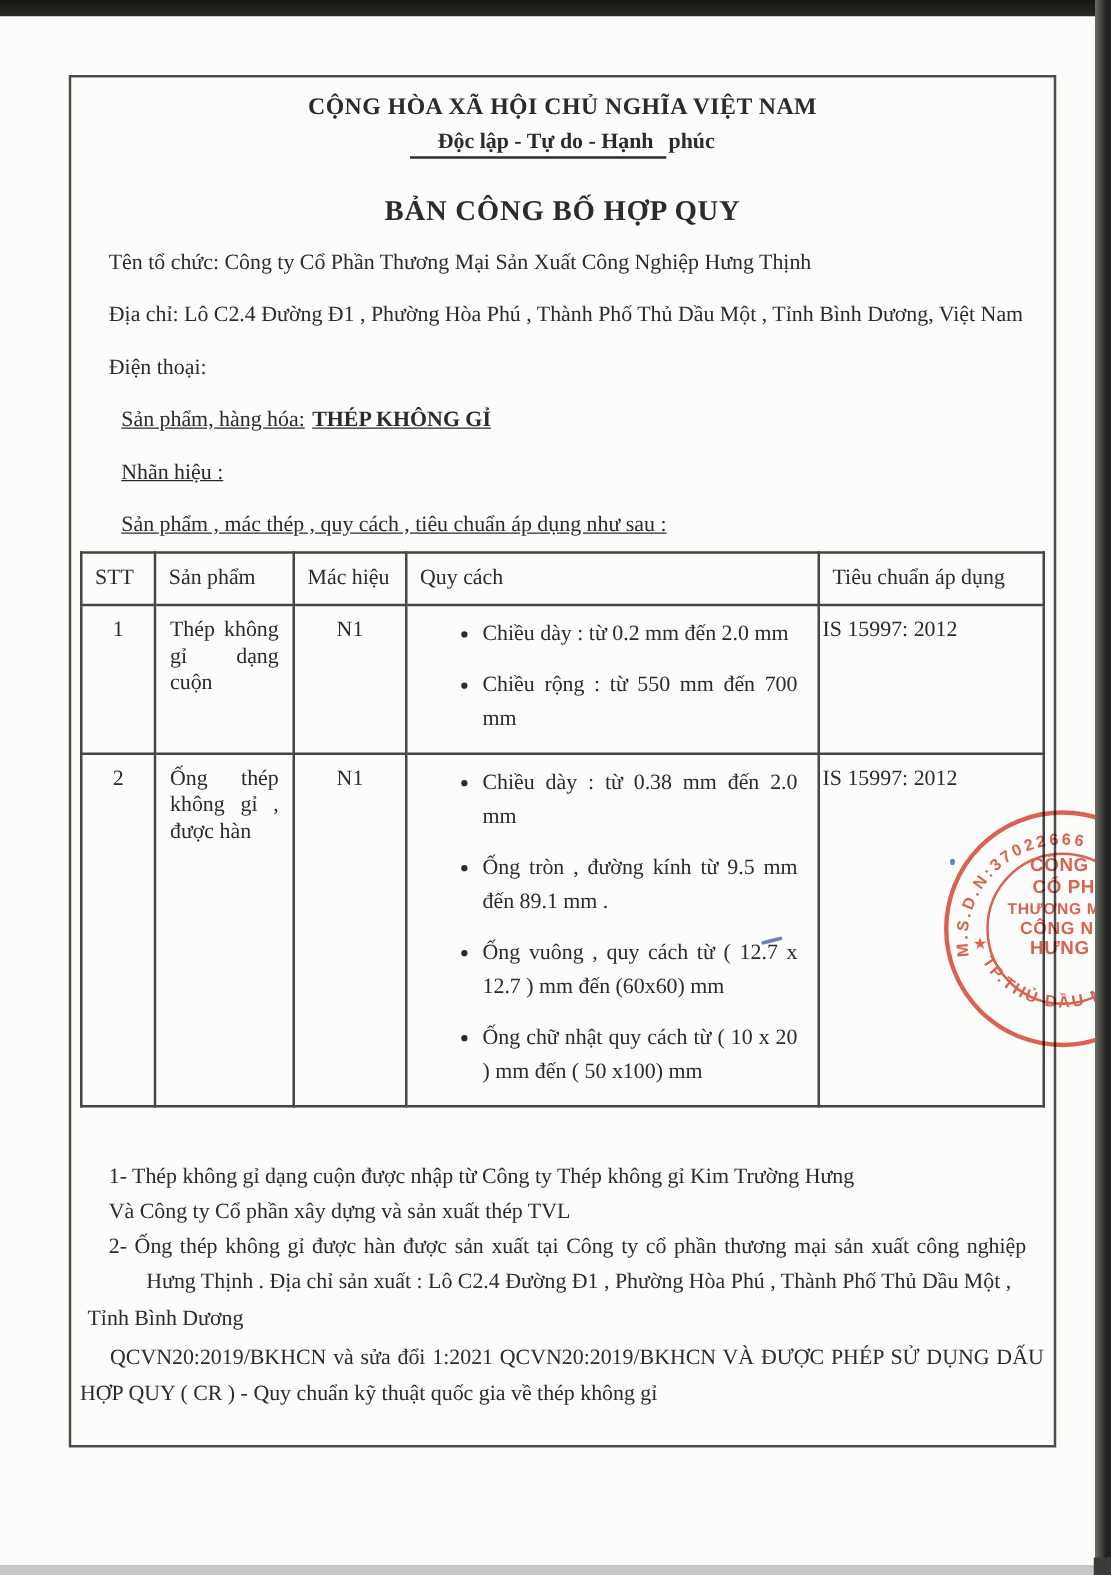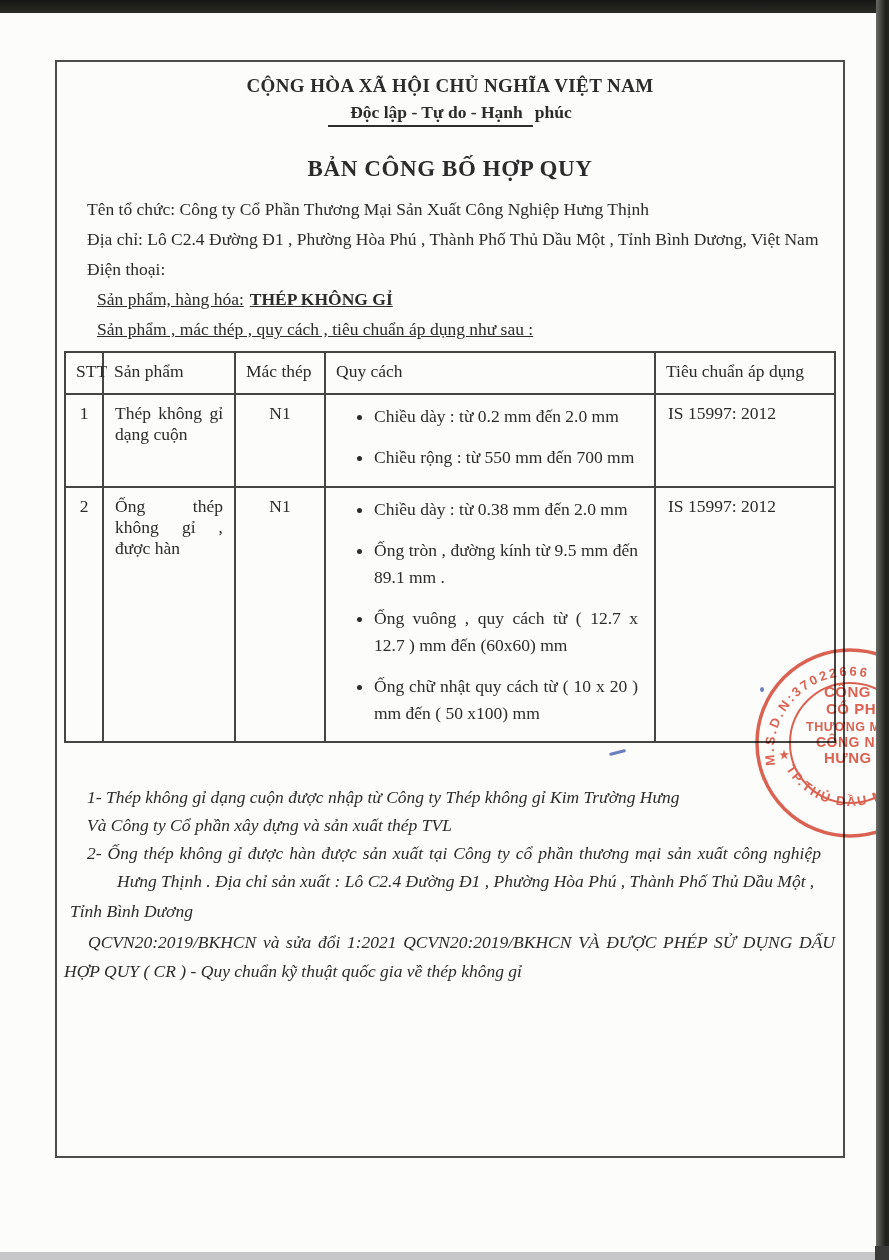--- a/index.html
+++ b/index.html
@@ -18,41 +18,41 @@
 
   .doc-header { text-align:center; padding-top:13px; }
   .national-title { font-size:19px; font-weight:bold; letter-spacing:.4px; }
   .motto { font-size:17.5px; font-weight:bold; margin-top:5px; }
   .motto-underline { display:inline-block; border-bottom:2.5px solid #2e2e2c; padding:0 10px 2px 22px;text-align:right; }
   .motto-tail { margin-left:2px; }
   .doc-title { font-size:23px; font-weight:bold; margin-top:29px; letter-spacing:.6px; }
   .doc-number { font-size:18px; margin-top:7px; }
 
   .info { margin-top:12px; font-size:17.5px; }
-  .info p { margin:0 24px 0 30px; line-height:30px; }
+  .info p { margin:12px 24px 0 30px; line-height:30px; }
   .info p.indent1 { margin-left:40px;text-decoration:underline; }
   .product-value { font-weight:bold; margin-left:6px; }
 
   table.spec { margin:7px 0 0 7px; width:772px; border-collapse:collapse; font-size:17.5px; table-layout:fixed; }
   table.spec th, table.spec td { border:2px solid #454543; vertical-align:top; font-weight:normal; }
   table.spec th { text-align:left; padding:8px 10px; height:42px; }
-  th.c-stt, td.c-stt { width:38px; text-align:center; }
+  th.c-stt, td.c-stt { width:59px; text-align:center; }
   td.c-sp { width:117px; padding:8px 11px; text-align:justify; }
   th.c-mt, td.c-mt { width:90px; }
   td.c-mt { text-align:center; padding-top:8px; }
   th.c-qc, td.c-qc { width:330px; }
   th.c-tc, td.c-tc { width:180px; }
   td.c-stt { padding-top:8px; }
-  td.c-tc { padding:8px 12px; }
+  td.c-tc { padding:8px 2px; }
   tr.row1 { height:93px; }
   tr.row2 { height:247px; }
-  td.c-qc ul { margin:6px 0 0 0; padding:0 16px 0 48px; list-style:disc; }
+  td.c-qc ul { margin:6px 0 0 0; padding:0 16px 0 60px; list-style:disc; }
   td.c-qc li { margin:8px 0 14px 0; text-align:justify; line-height:27px; }
 
-  .notes { margin-top:40px; font-size:17.5px;font-style:italic; }
+  .notes { margin-top:40px; font-size:17.5px; }
   .notes p { margin:0 22px 0 30px; line-height:28px; }
   .notes p.hang { padding-left:30px; text-indent:-30px; text-align:justify; }
   .notes p.prov { margin-left:13px; margin-top:2px; }
   .notes p.conf-intro { margin-top:9px; }
   .notes p.conf-body { margin:3px 8px 0 7px; text-indent:24px; text-align:justify; line-height:29px; }
 
   
   .stamp { position:absolute; left:750px; top:643px; width:200px; height:200px; z-index:4; opacity:.88; mix-blend-mode:multiply; }
   .stamp text { font-family:"Liberation Sans","DejaVu Sans",sans-serif; }
 
@@ -73,29 +73,30 @@
         <span class="motto-underline">Độc lập - Tự do - Hạnh</span><span class="motto-tail">phúc</span>
       </div>
       <div class="doc-title">BẢN CÔNG BỐ HỢP QUY</div>
     </div>
 
     <div class="info">
       <p>Tên tổ chức: Công ty Cổ Phần Thương Mại Sản Xuất Công Nghiệp Hưng Thịnh</p>
       <p>Địa chỉ: Lô C2.4 Đường Đ1 , Phường Hòa Phú , Thành Phố Thủ Dầu Một , Tỉnh Bình Dương, Việt Nam</p>
       <p>Điện thoại:</p>
       <p class="indent1"><span>Sản phẩm, hàng hóa:</span><span class="product-value">THÉP KHÔNG GỈ</span></p>
+      <p class="indent1">Nhãn hiệu :</p>
       <p class="indent1">Sản phẩm , mác thép , quy cách , tiêu chuẩn áp dụng như sau :</p>
     </div>
 
     <table class="spec">
       <thead>
         <tr>
           <th class="c-stt">STT</th>
           <th class="c-sp">Sản phẩm</th>
-          <th class="c-mt">Mác thép</th>
+          <th class="c-mt">Mác hiệu</th>
           <th class="c-qc">Quy cách</th>
           <th class="c-tc">Tiêu chuẩn áp dụng</th>
         </tr>
       </thead>
       <tbody>
         <tr class="row1">
           <td class="c-stt">1</td>
           <td class="c-sp">Thép không gỉ dạng cuộn</td>
           <td class="c-mt">N1</td>
           <td class="c-qc">

